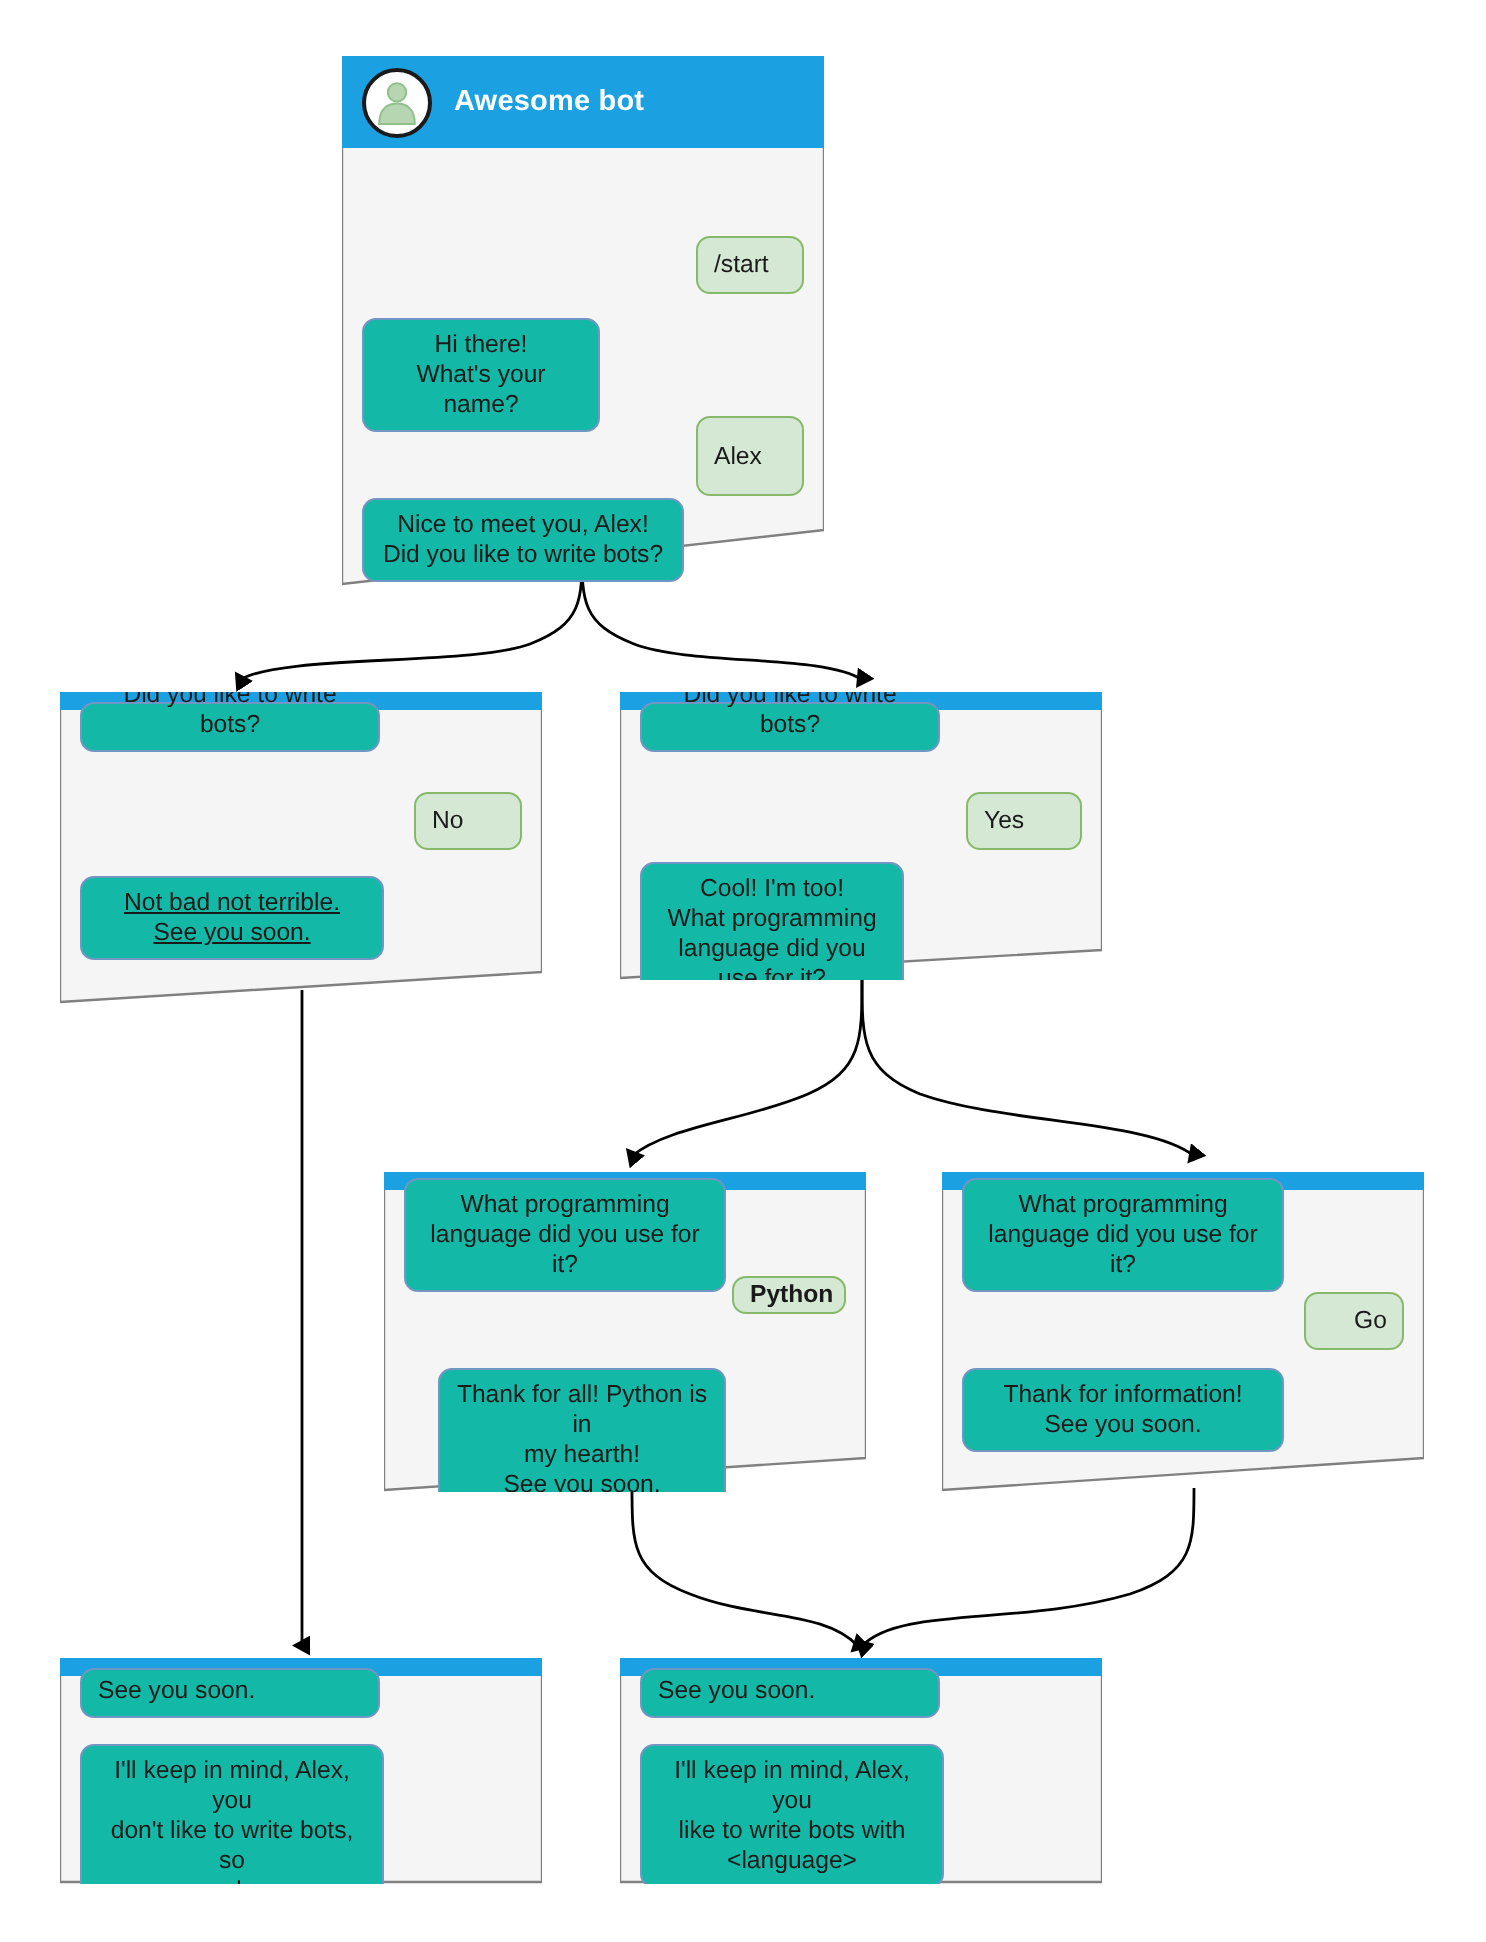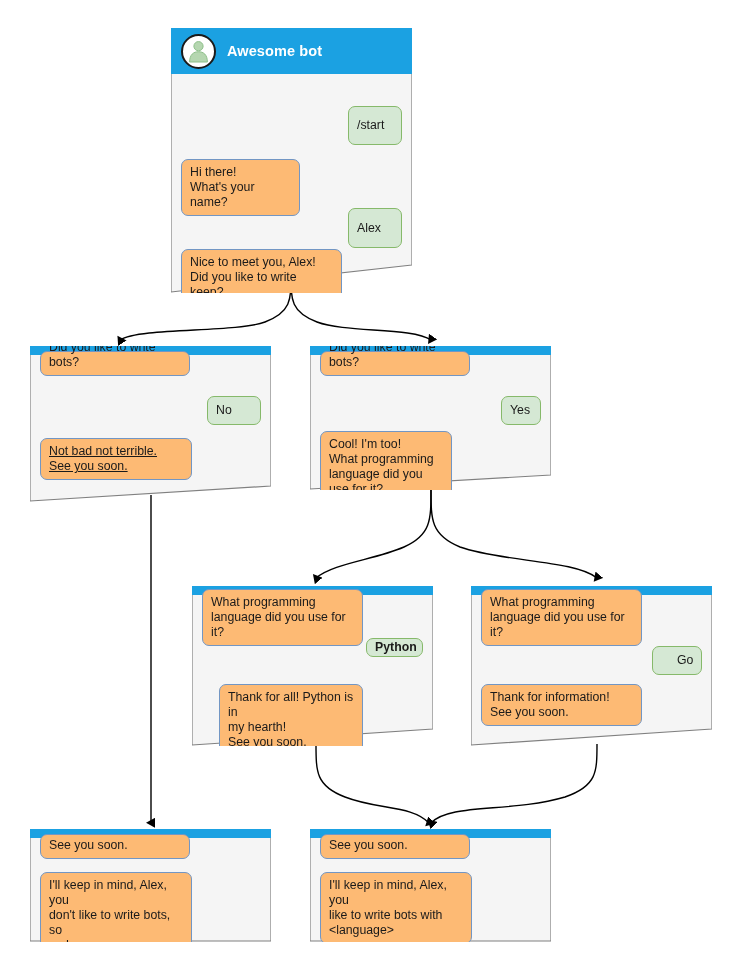--- a/index.html
+++ b/index.html
@@ -41,20 +41,21 @@
     height: 100%;
     z-index: 0;
   }
   .node-content {
     position: absolute;
     left: 0; top: 0;
     width: 100%;
     height: 100%;
     z-index: 1;
     overflow: hidden;
+    text-align: center;
   }
   
   .hdr {
     position: absolute;
     left: 0; top: 0;
     right: 0;
     height: 46px;
     display: flex;
     align-items: center;
     gap: 11px;
@@ -92,21 +93,21 @@
     border-radius: 7px;
     border-width: 1px;
     border-style: solid;
     font-size: 12.3px;
     line-height: 15px;
     color: #1a1a1a;
     padding: 5px 8px 5px 8px;
     white-space: pre-line;
   }
   .bubble.bot {
-    background: #fdba74;
+    background: #14b8a6;
     border-color: #7296c4;
   }
   .bubble.user {
     background: #d5e8d4;
     border-color: #86b96a;
   }
 </style>
 </head>
 <body>
 
@@ -140,26 +141,26 @@
       <div class="hdr">
         <div class="avatar">
           <svg viewBox="0 0 31 31" width="31" height="31" xmlns="http://www.w3.org/2000/svg">
             <circle cx="15.5" cy="10.2" r="4.6" fill="#b5d6b0" stroke="#8ec08a" stroke-width="1"></circle>
             <path d="M6.6,26 C6.6,18.6 10.6,15.7 15.5,15.7 C20.4,15.7 24.4,18.6 24.4,26 Z" fill="#b5d6b0" stroke="#8ec08a" stroke-width="1"></path>
           </svg>
         </div>
         <span class="hdr-title">Awesome bot</span>
       </div>
       <div class="bubbles" style="top:46px; bottom:0;">
-        <div class="bubble user" style="right:10px; top:32px; width:54px; height:39px; display:flex; align-items:center;">/start</div>
+        <div class="bubble user" style="right:10px; top:44px; width:54px; height:29px; display:flex; align-items:center;">/start</div>
         <div class="bubble bot" style="left:10px; top:85px; width:119px;">Hi there!
 What's your name?</div>
         <div class="bubble user" style="right:10px; top:134px; width:54px; height:40px; display:flex; align-items:center;">Alex</div>
         <div class="bubble bot" style="left:10px; top:175px; width:161px;">Nice to meet you, Alex!
-Did you like to write keep?</div>
+Did you like to write bots?</div>
       </div>
     </div>
   </div>
 
   <div class="node" style="left:30px; top:346px; width:241px; height:156px;">
     <svg class="node-shape" viewBox="0 0 241 156" width="241" height="156" xmlns="http://www.w3.org/2000/svg">
       <path d="M0,0 L241,0 L241,140 L0,155 Z" fill="#f5f5f5" stroke="#808080" stroke-width="1.2"></path>
       <path d="M0,0 L241,0 L241,9 L0,9 Z" fill="#1ba1e2"></path>
     </svg>
     <div class="node-content">
@@ -173,21 +174,21 @@
   </div>
 
   <div class="node" style="left:310px; top:346px; width:241px; height:144px;">
     <svg class="node-shape" viewBox="0 0 241 144" width="241" height="144" xmlns="http://www.w3.org/2000/svg">
       <path d="M0,0 L241,0 L241,129 L0,143 Z" fill="#f5f5f5" stroke="#808080" stroke-width="1.2"></path>
       <path d="M0,0 L241,0 L241,9 L0,9 Z" fill="#1ba1e2"></path>
     </svg>
     <div class="node-content">
       <div class="bubbles" style="top:9px; bottom:0;">
         <div class="bubble bot" style="left:10px; top:-4px; width:150px; height:25px; display:flex; align-items:flex-end;">Did you like to write bots?</div>
-        <div class="bubble user" style="right:10px; top:41px; width:40px; height:29px; display:flex; align-items:center;">Yes</div>
+        <div class="bubble user" style="right:10px; top:41px; width:58px; height:29px; display:flex; align-items:center;">Yes</div>
         <div class="bubble bot" style="left:10px; top:76px; width:132px;">Cool! I'm too!
 What programming
 language did you use for it?</div>
       </div>
     </div>
   </div>
 
   <div class="node" style="left:192px; top:586px; width:241px; height:160px;">
     <svg class="node-shape" viewBox="0 0 241 160" width="241" height="160" xmlns="http://www.w3.org/2000/svg">
       <path d="M0,0 L241,0 L241,143 L0,159 Z" fill="#f5f5f5" stroke="#808080" stroke-width="1.2"></path>

